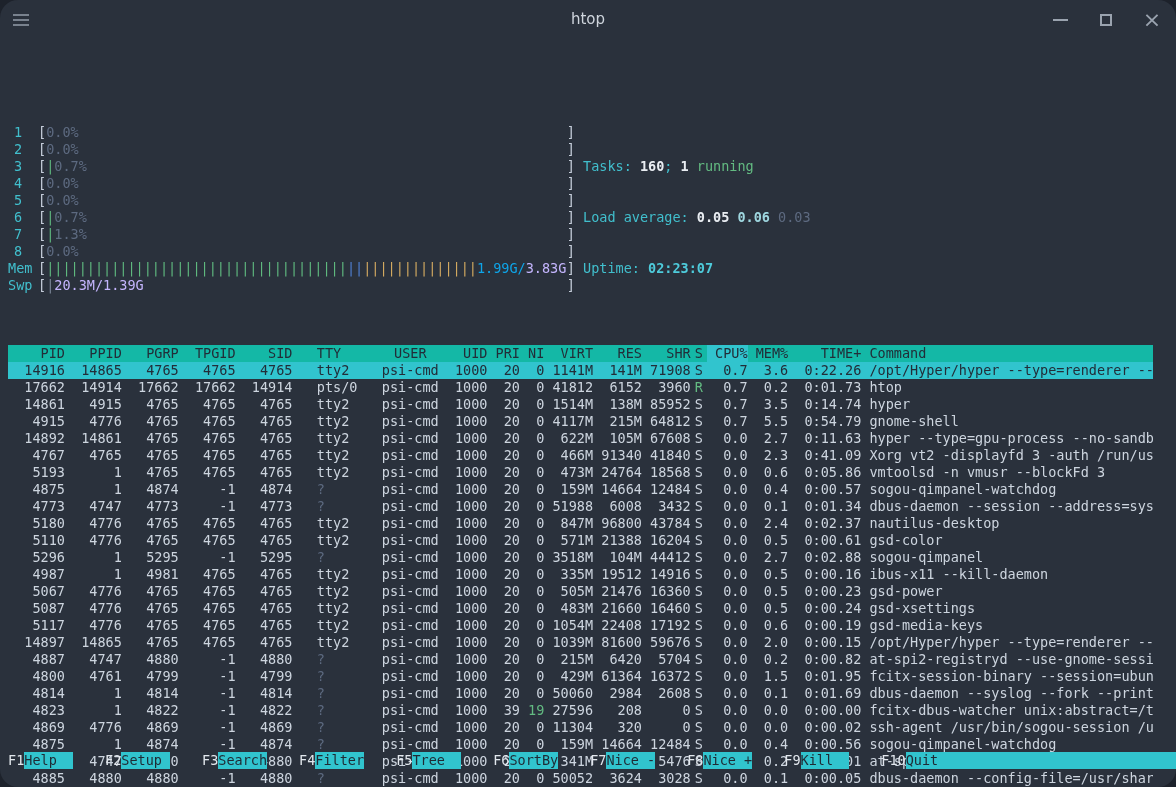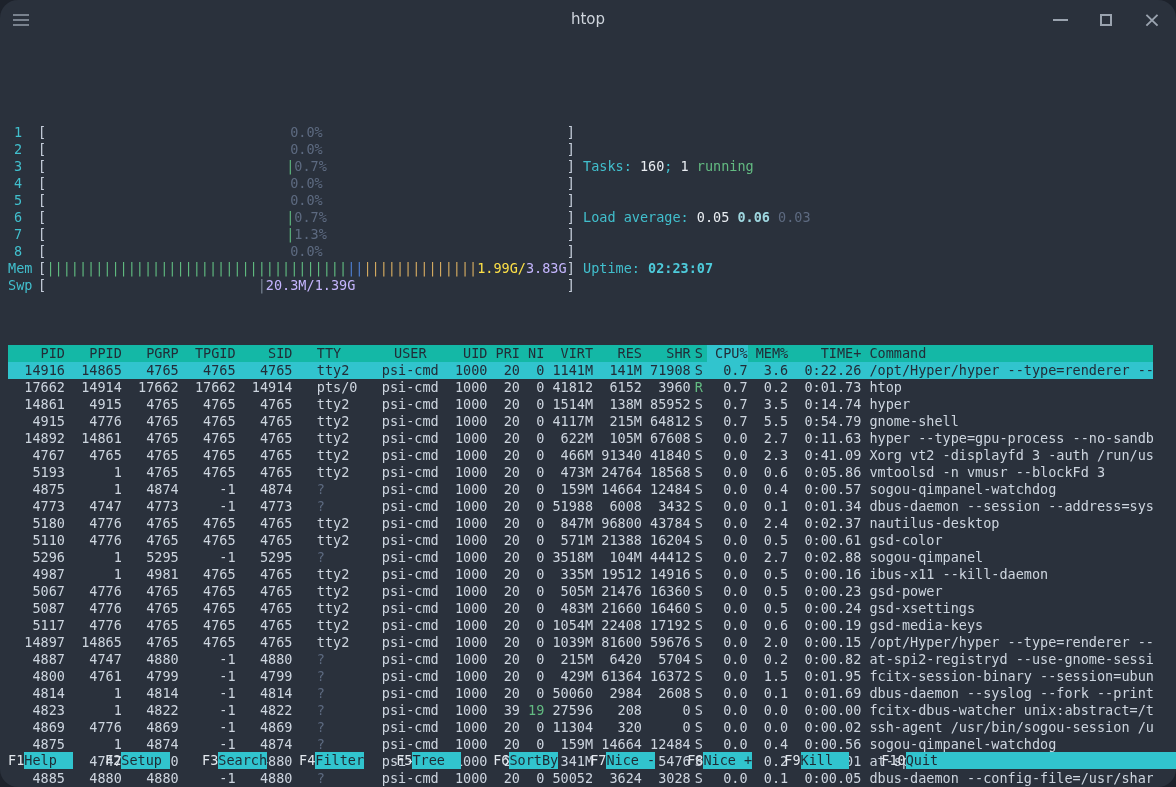--- a/index.html
+++ b/index.html
@@ -23,29 +23,29 @@
   .term{position:absolute;top:40px;left:0;right:0;bottom:0;
     font-size:13.5px;line-height:17px;color:#cdd5df;white-space:pre;overflow:hidden;}
   .pad{padding:16px 0 0 8px;}
   .row17{height:17px;display:flex;}
   
   .meters{display:flex;}
   .meters-left{width:567px;}
   .mlabel{width:30px;color:#41bfcd;flex:none;}
   .mlabel.num{padding-left:6px;}
   .br{color:#c6cedb;flex:none;}
-  .mbar{flex:1;display:flex;justify-content:center;overflow:hidden;}
+  .mbar{flex:1;display:flex;justify-content:flex-start;overflow:hidden;}
   .pipes{letter-spacing:0;}
   .p-green{color:#5fb97f;} .p-blue{color:#4e7fd1;} .p-yellow{color:#d2a960;} .p-gray{color:#7c8796;}
   .mpct{color:#5d6a80;}
-  .mem-used{color:#fde047;} .mem-total{color:#c4b5fd;}
+  .mem-used{color:#0ea5e9;} .mem-total{color:#c4b5fd;}
   
   .summary{margin-left:8px;}
   .lab{color:#41bfcd;}
-  .bwhite{color:#e9edf2;font-weight:normal;}
+  .bwhite{color:#e9edf2;font-weight:bold;}
   .bcyan{color:#9ed6df;font-weight:bold;}
   .ucyan{color:#4ecbdb;font-weight:bold;}
   .tgreen{color:#63bb82;}
   .tslate{color:#5d6a80;}
   
   .ptable{margin-top:0;}
   .prow{display:flex;height:17px;width:1145px;overflow:hidden;}
   .phead{background:#14b8a6;color:#222d38;}
   .phead .sorted{background:#31c4ce;}
   .prow.selected{background:#31c4ce;color:#222d38;}

